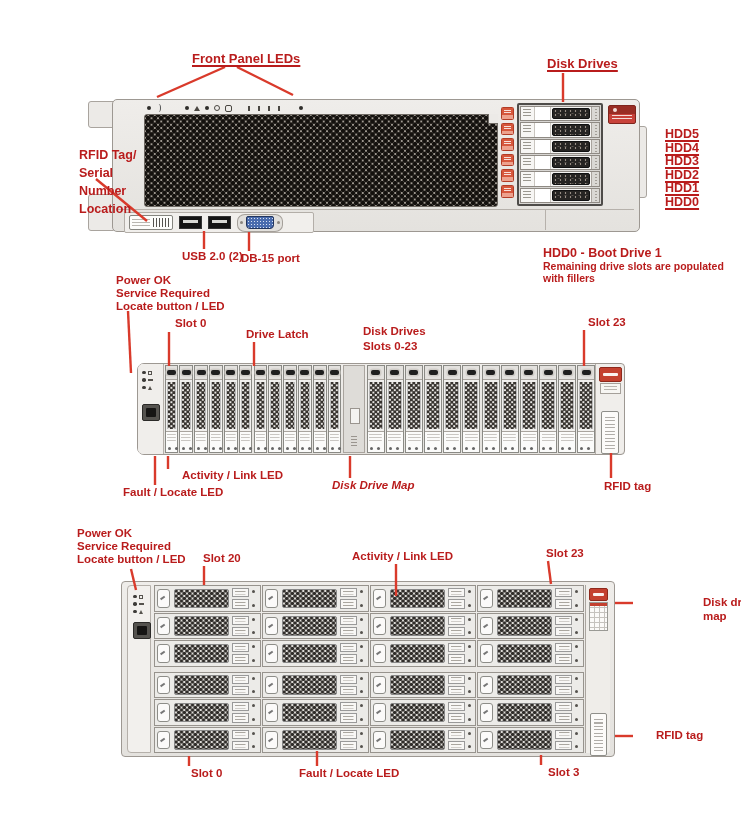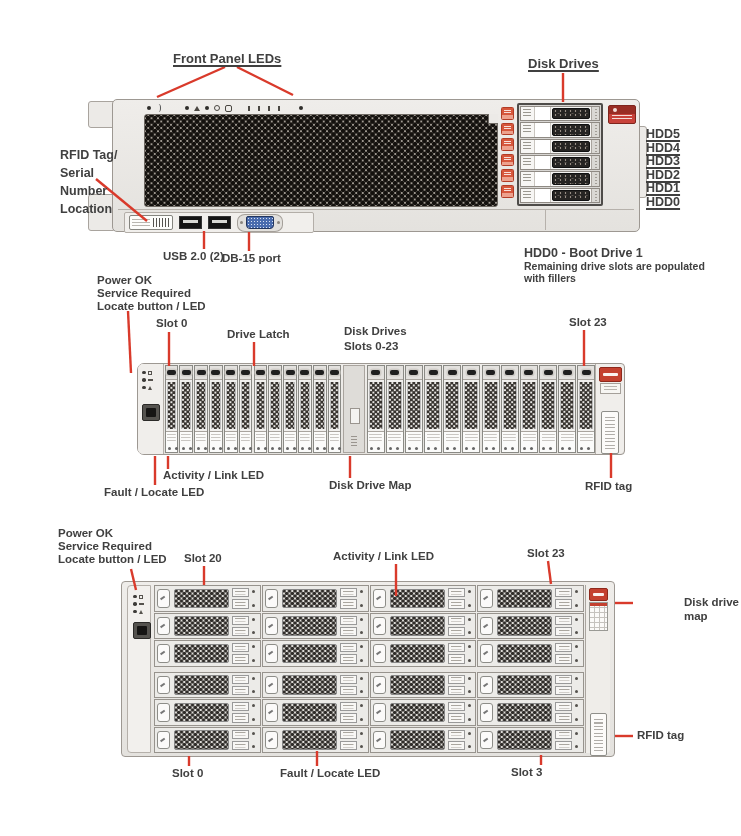--- a/index.html
+++ b/index.html
@@ -1,21 +1,21 @@
 <!DOCTYPE html>
 <html><head>
 <meta charset="utf-8">
 <style>
   html,body{margin:0;padding:0;background:#fff;}
   .page{position:relative;width:741px;height:836px;background:#fff;overflow:hidden;
         font-family:"Liberation Sans",sans-serif;}
   .leaders{position:absolute;left:0;top:0;z-index:5;pointer-events:none;}
 
   
-  .lbl{position:absolute;font-weight:bold;color:#404040;white-space:nowrap;z-index:6;}
+  .lbl{position:absolute;font-weight:bold;color:#b91c1c;white-space:nowrap;z-index:6;margin-left:19px;}
   .sz13{font-size:13px;}
   .sz12{font-size:12.5px;}
   .sz11{font-size:11.5px;}
   .u{text-decoration:underline;text-decoration-thickness:1.5px;text-underline-offset:2px;}
   .block div{white-space:nowrap;}
   .lh18 div{line-height:18px;}
   .lh13 div{line-height:13px;}
   .lh15 div{line-height:15px;}
   .lh14 div{line-height:14px;padding-left:47px;}
   .hddcol div{line-height:13.6px;font-size:12.5px;font-weight:bold;
@@ -487,21 +487,21 @@
     </div>
     <div class="mid-ear-r">
       <div class="obadge" style="left:3px;top:3px;width:21px;height:13px;"></div>
       <div class="sticker" style="left:4px;top:19px;width:19px;height:9px;"></div>
       <div class="rfidv" style="left:5px;top:47px;width:16px;height:41px;"></div>
     </div>
   </div>
 
   <div class="lbl sz11" style="left:163px;top:469px;">Activity / Link LED</div>
   <div class="lbl sz11" style="left:104px;top:486px;">Fault / Locate LED</div>
-  <div class="lbl sz11" style="left:329px;top:479px;">Disk Drive Map</div>
+  <div class="lbl sz11" style="left:313px;top:479px;font-style:italic;">Disk Drive Map</div>
   <div class="lbl sz11" style="left:585px;top:480px;">RFID tag</div>
 
   <div class="lbl sz11 block lh13" style="left:58px;top:527px;">
     <div>Power OK</div>
     <div>Service Required</div>
     <div>Locate button / LED</div>
   </div>
   <div class="lbl sz11" style="left:184px;top:552px;">Slot 20</div>
   <div class="lbl sz11" style="left:333px;top:550px;">Activity / Link LED</div>
   <div class="lbl sz11" style="left:527px;top:547px;">Slot 23</div>
@@ -689,14 +689,14 @@
     </div>
   </div>
 
   <div class="lbl sz11 block lh14" style="left:637px;top:595px;">
     <div>Disk drive</div>
     <div>map</div>
   </div>
   <div class="lbl sz11" style="left:637px;top:729px;">RFID tag</div>
   <div class="lbl sz11" style="left:172px;top:767px;">Slot 0</div>
   <div class="lbl sz11" style="left:280px;top:767px;">Fault / Locate LED</div>
-  <div class="lbl sz11" style="left:511px;top:766px;text-align:center;">Slot 3</div>
+  <div class="lbl sz11" style="left:529px;top:766px;text-align:center;">Slot 3</div>
 </div>
 
 </body></html>

